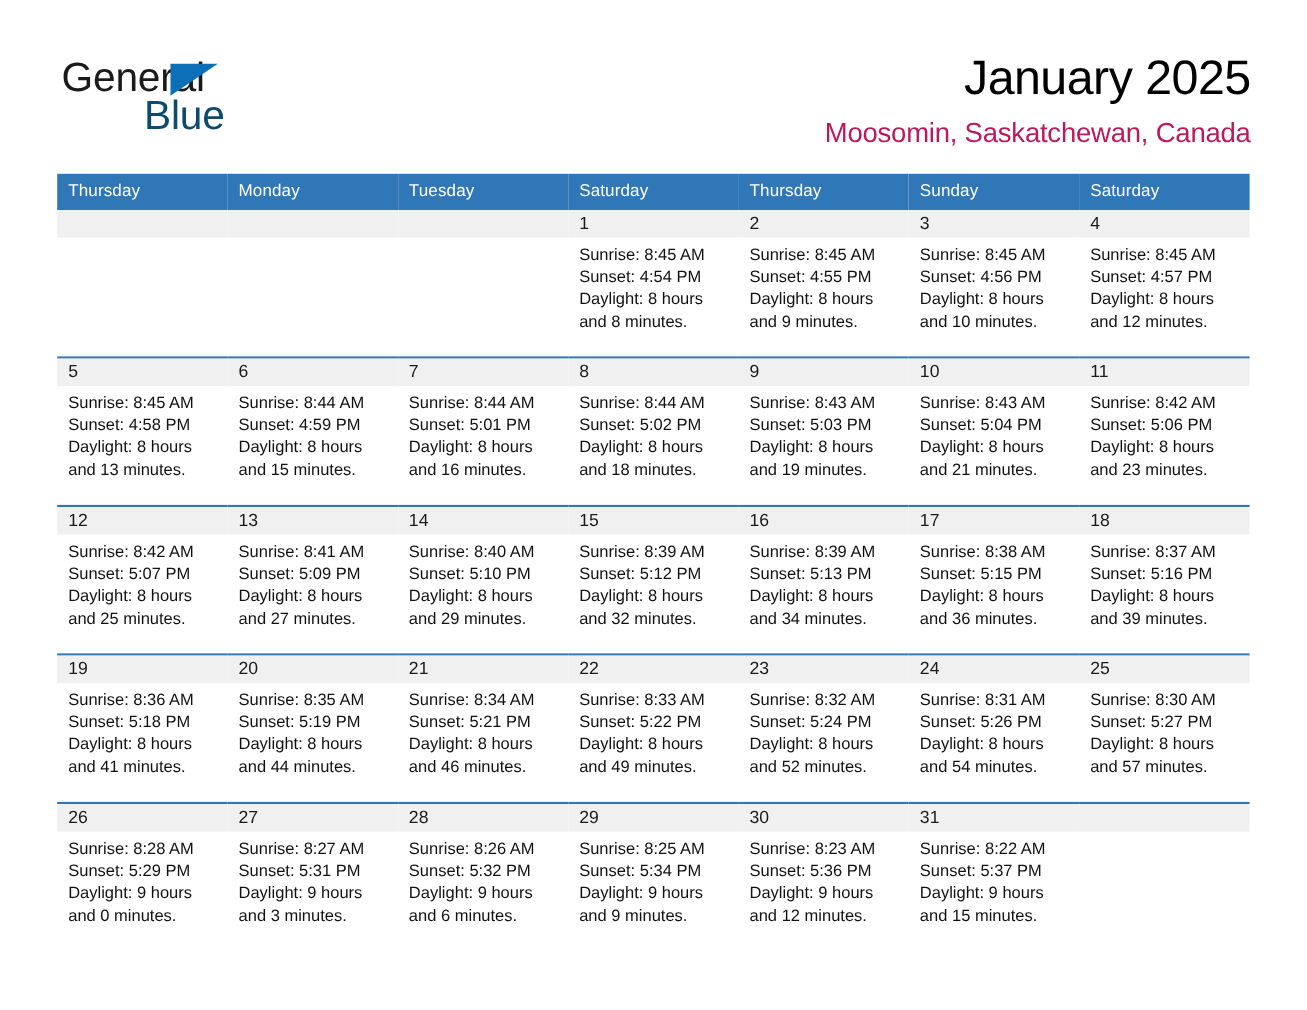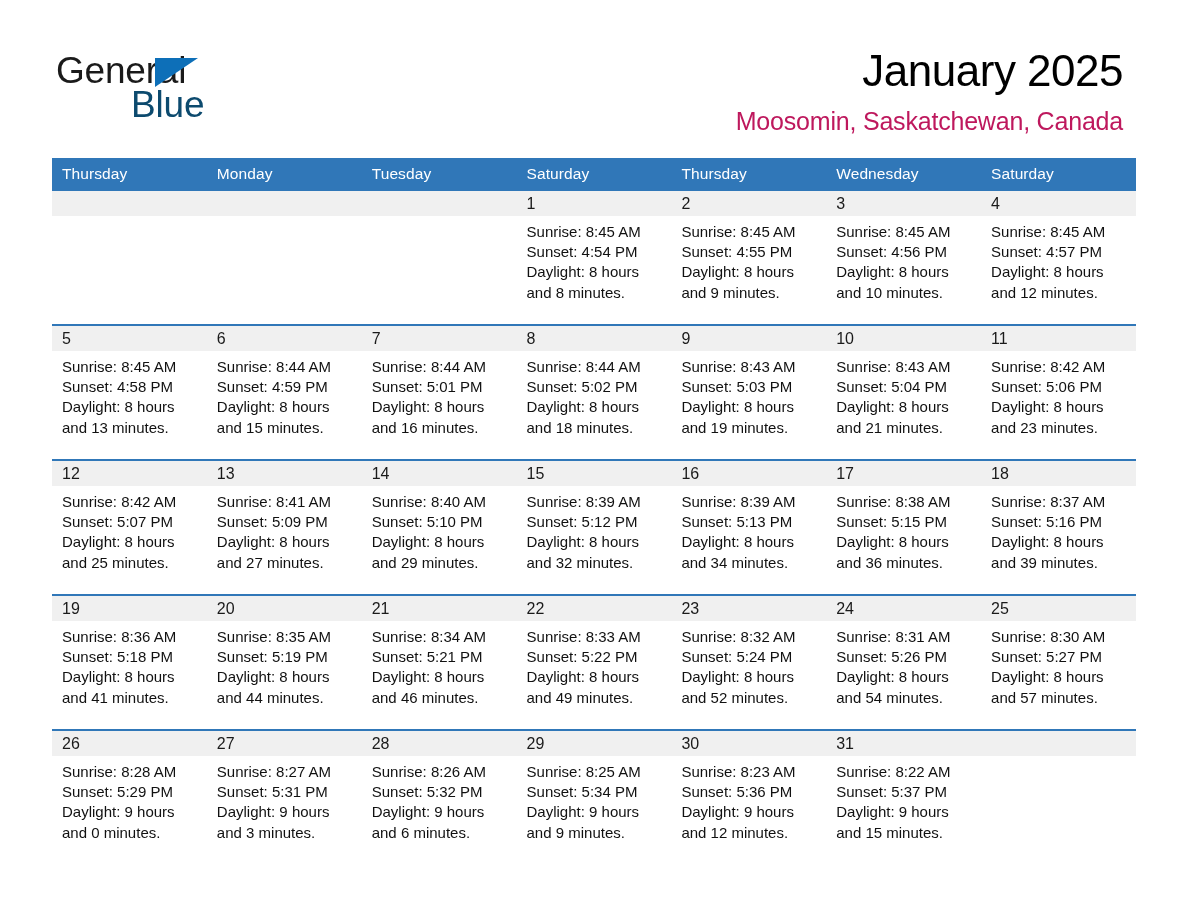--- a/index.html
+++ b/index.html
@@ -58,21 +58,21 @@
     left: 75px;
     top: 34px;
     font-size: 37px;
     line-height: 42px;
     color: #0c4a6e;
     letter-spacing: -0.2px;
     font-weight: 400;
   }
   .title-block {
     position: absolute;
-    right: 65px;
+    right: 51px;
     top: 44px;
     text-align: right;
   }
   .month-title {
     font-size: 44px;
     line-height: 54px;
     color: #000000;
     font-weight: 400;
     letter-spacing: -0.5px;
   }
@@ -159,21 +159,21 @@
 
   <div class="calendar">
     <table class="cal">
       <thead>
         <tr>
           <th>Thursday</th>
           <th>Monday</th>
           <th>Tuesday</th>
           <th>Saturday</th>
           <th>Thursday</th>
-          <th>Wednesday</th>
+          <th>Sunday</th>
           <th>Saturday</th>
         </tr>
       </thead>
       <tbody>
 
         <tr class="week-row first">
           <td>
               <div class="daycell">
                 <div class="daynum-band empty"></div>
                 <div class="info"></div>

